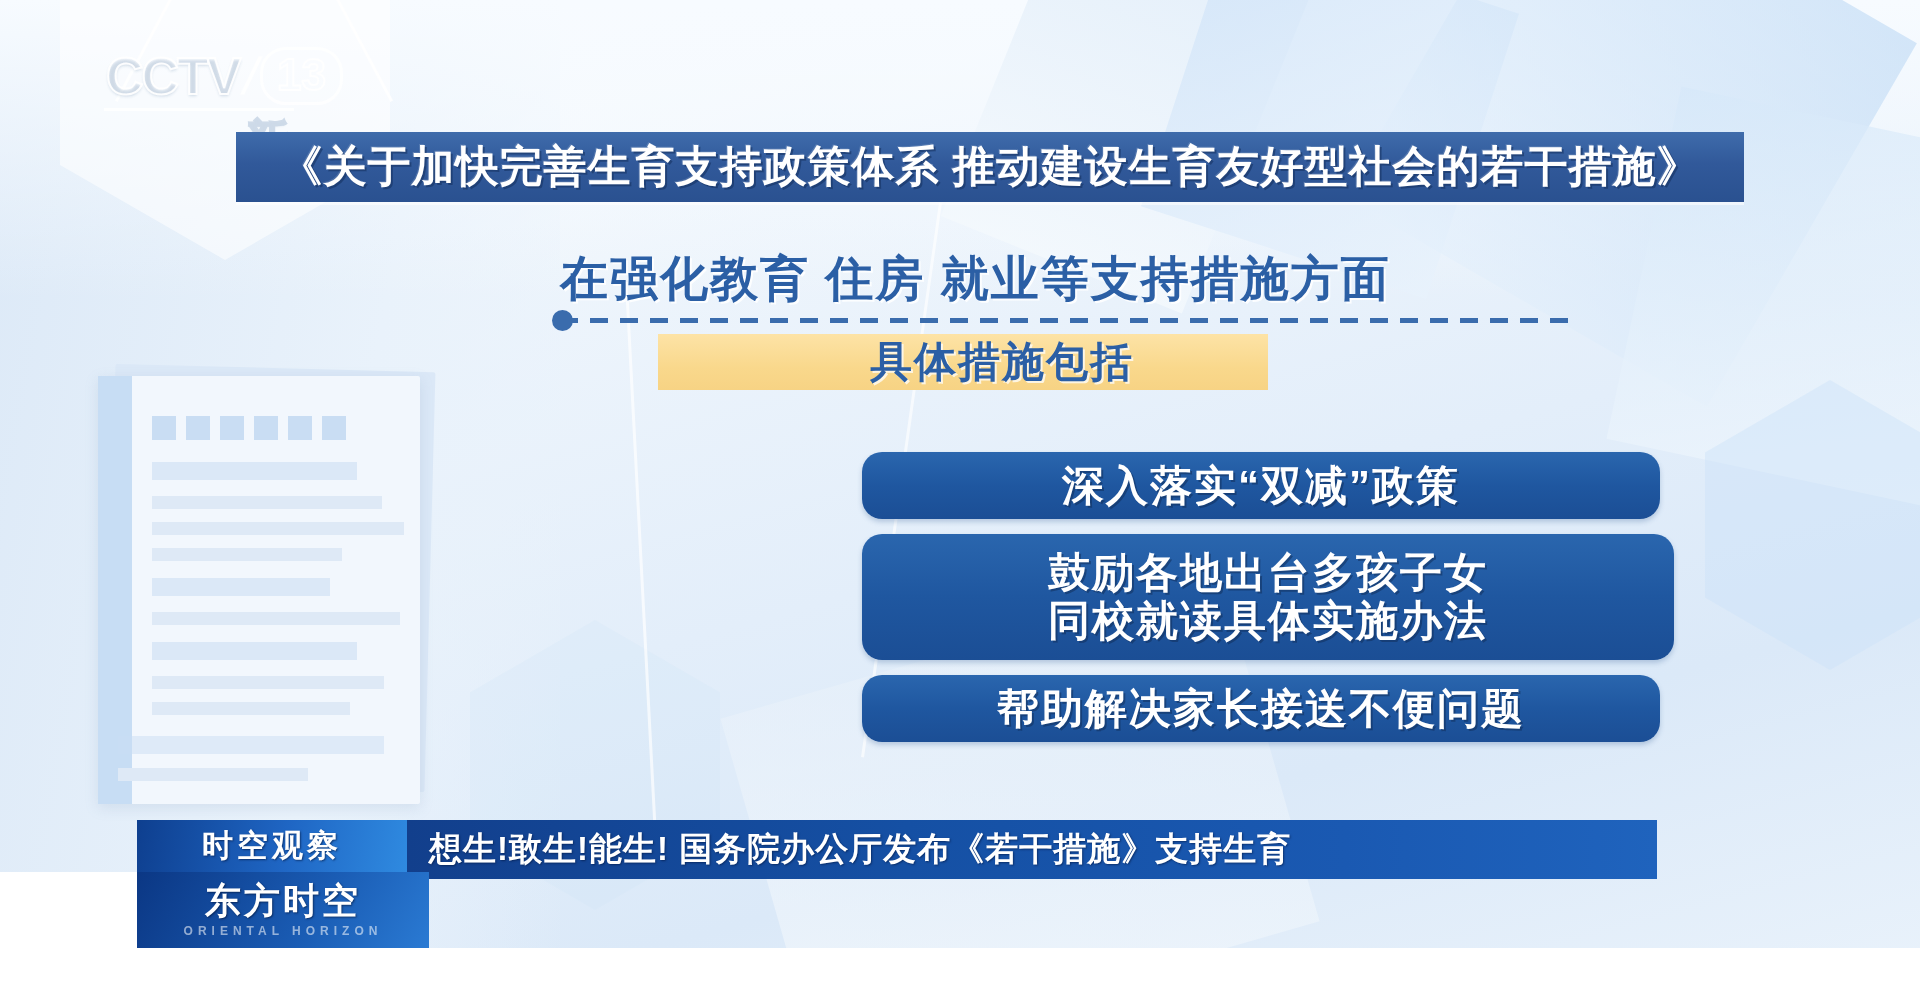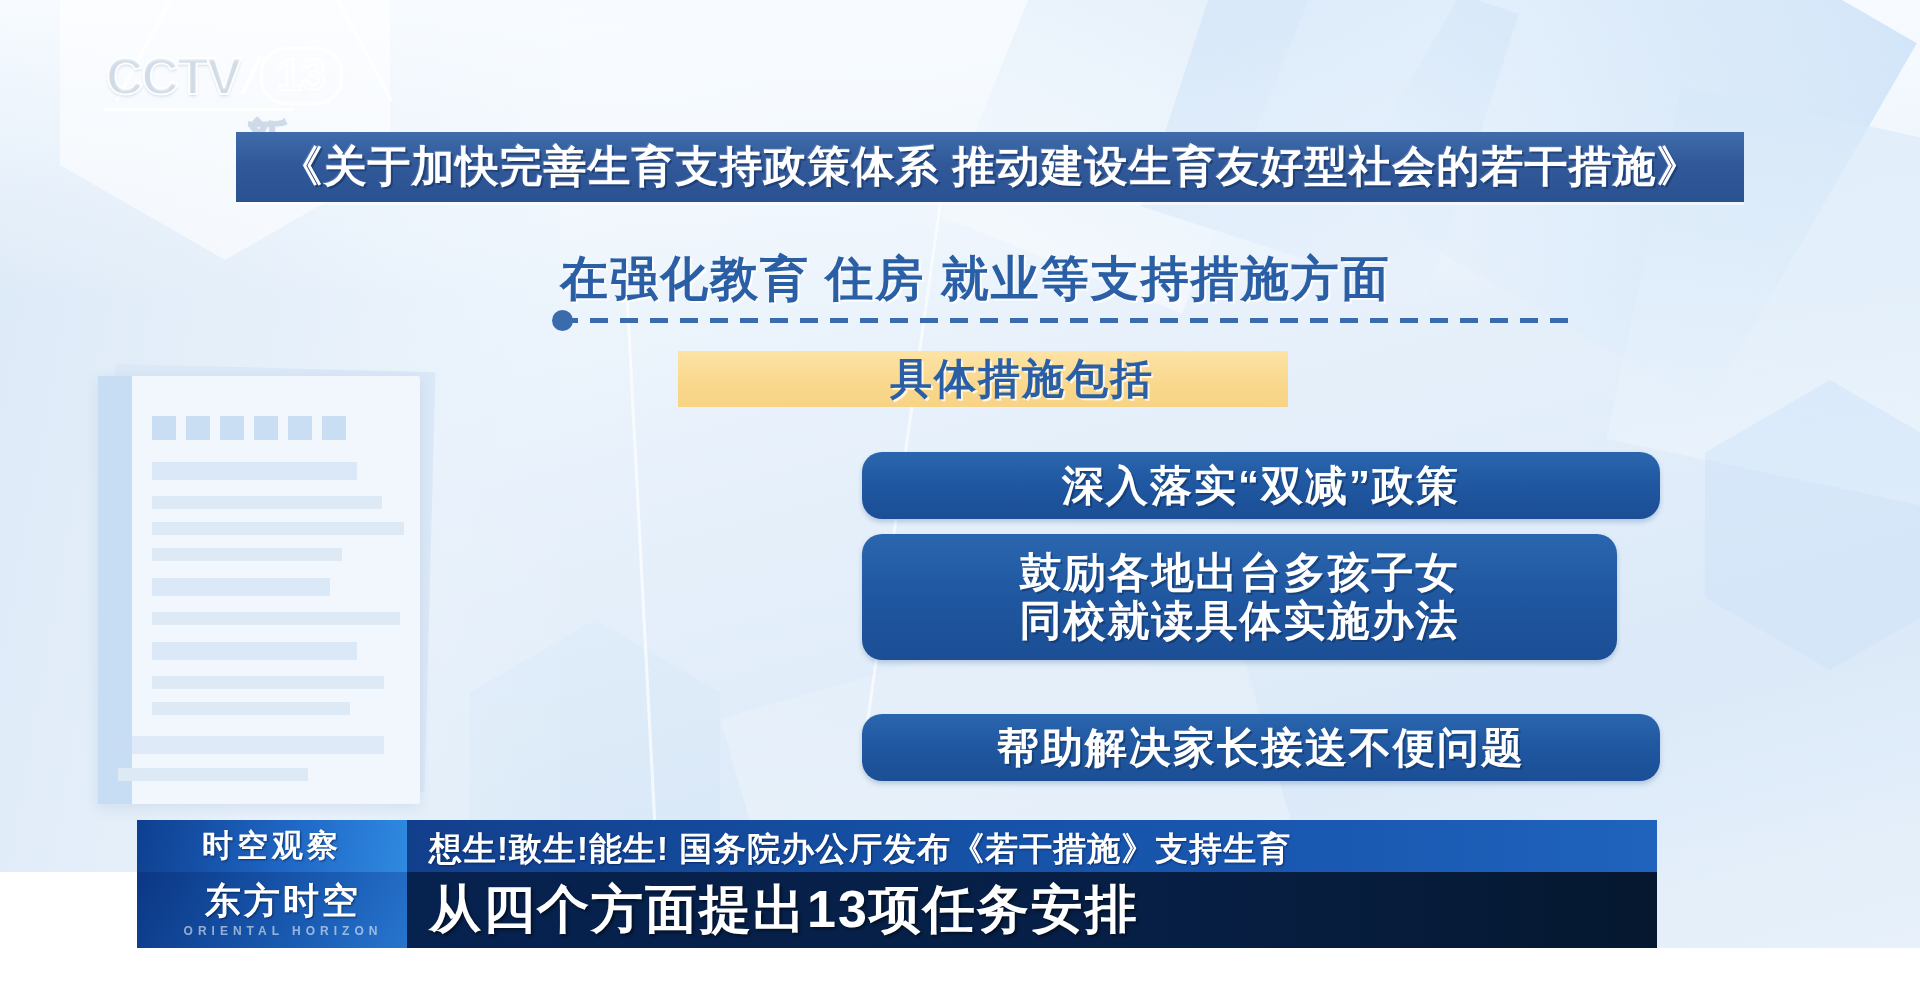--- a/index.html
+++ b/index.html
@@ -150,24 +150,24 @@
     position:absolute;left:560px;top:318px;width:1012px;height:5px;
     background:repeating-linear-gradient(90deg,#3a6cad 0 18px,rgba(0,0,0,0) 18px 30px);
   }
   #subtitle-dot{
     position:absolute;left:552px;top:310px;width:21px;height:21px;
     border-radius:50%;background:#3a6cad;
   }
 
   
   #highlight-box{
-    position:absolute;left:658px;top:351px;width:610px;height:56px;
+    position:absolute;left:658px;top:334px;width:610px;height:56px;
     background:linear-gradient(180deg,#fde2a4 0%,#f9d78a 55%,#f6d municipal 100%);
     background:linear-gradient(180deg,#fde3a6 0%,#f9d88c 60%,#f7d384 100%);
-    display:flex;align-items:center;justify-content:center;margin-left:20px;
+    display:flex;align-items:center;justify-content:center;
   }
   #highlight-box .txt{
     color:#2b5fa5;font-size:42px;font-weight:bold;letter-spacing:2px;
     text-shadow:2px 2px 0 rgba(255,255,255,.75);
     white-space:nowrap;margin-left:78px;
   }
 
   
   .pill{
     position:absolute;
@@ -176,22 +176,22 @@
     box-shadow:0 3px 5px rgba(70,110,160,.3);
     display:flex;align-items:center;justify-content:center;
     padding:0 26px;box-sizing:border-box;
   }
   .pill .ptxt{
     color:#ffffff;font-size:42px;font-weight:bold;letter-spacing:2px;
     text-align:center;line-height:1.14;white-space:pre-line;
     text-shadow:2px 2px 0 rgba(16,44,86,.5);
   }
   #pill-1{left:862px;top:452px;width:798px;height:67px;}
-  #pill-2{left:862px;top:534px;width:755px;height:126px;}
-  #pill-3{left:862px;top:714px;width:798px;height:67px;}
+  #pill-2{left:862px;top:534px;width:812px;height:126px;}
+  #pill-3{left:862px;top:675px;width:798px;height:67px;}
 
   
   #lower-third{position:absolute;left:0;top:820px;width:1920px;height:162px;}
   #lt-left-box{
     position:absolute;left:137px;top:0px;width:270px;height:52px;
     background:linear-gradient(100deg,#0e3f8f 0%,#1f66c4 55%,#2f8ae0 100%);
     display:flex;align-items:center;justify-content:center;
   }
   #lt-left-box .txt{
     color:#ffffff;font-size:31px;font-weight:bold;letter-spacing:4px;
@@ -333,20 +333,17 @@
 
     <div id="lt-headline">
       <span class="txt">想生!敢生!能生! 国务院办公厅发布《若干措施》支持生育</span>
     </div>
 
     <div id="lt-brand">
       <span class="cn">东方时空</span>
       <span class="en">ORIENTAL HORIZON</span>
     </div>
 
-    <div id="lt-maintitle">
-      <span class="txt">从四个方面提出13项任务安排</span>
-    </div>
 
     <div id="lt-bottom-strip"></div>
   </div>
 
 </div>
 
 </body></html>

